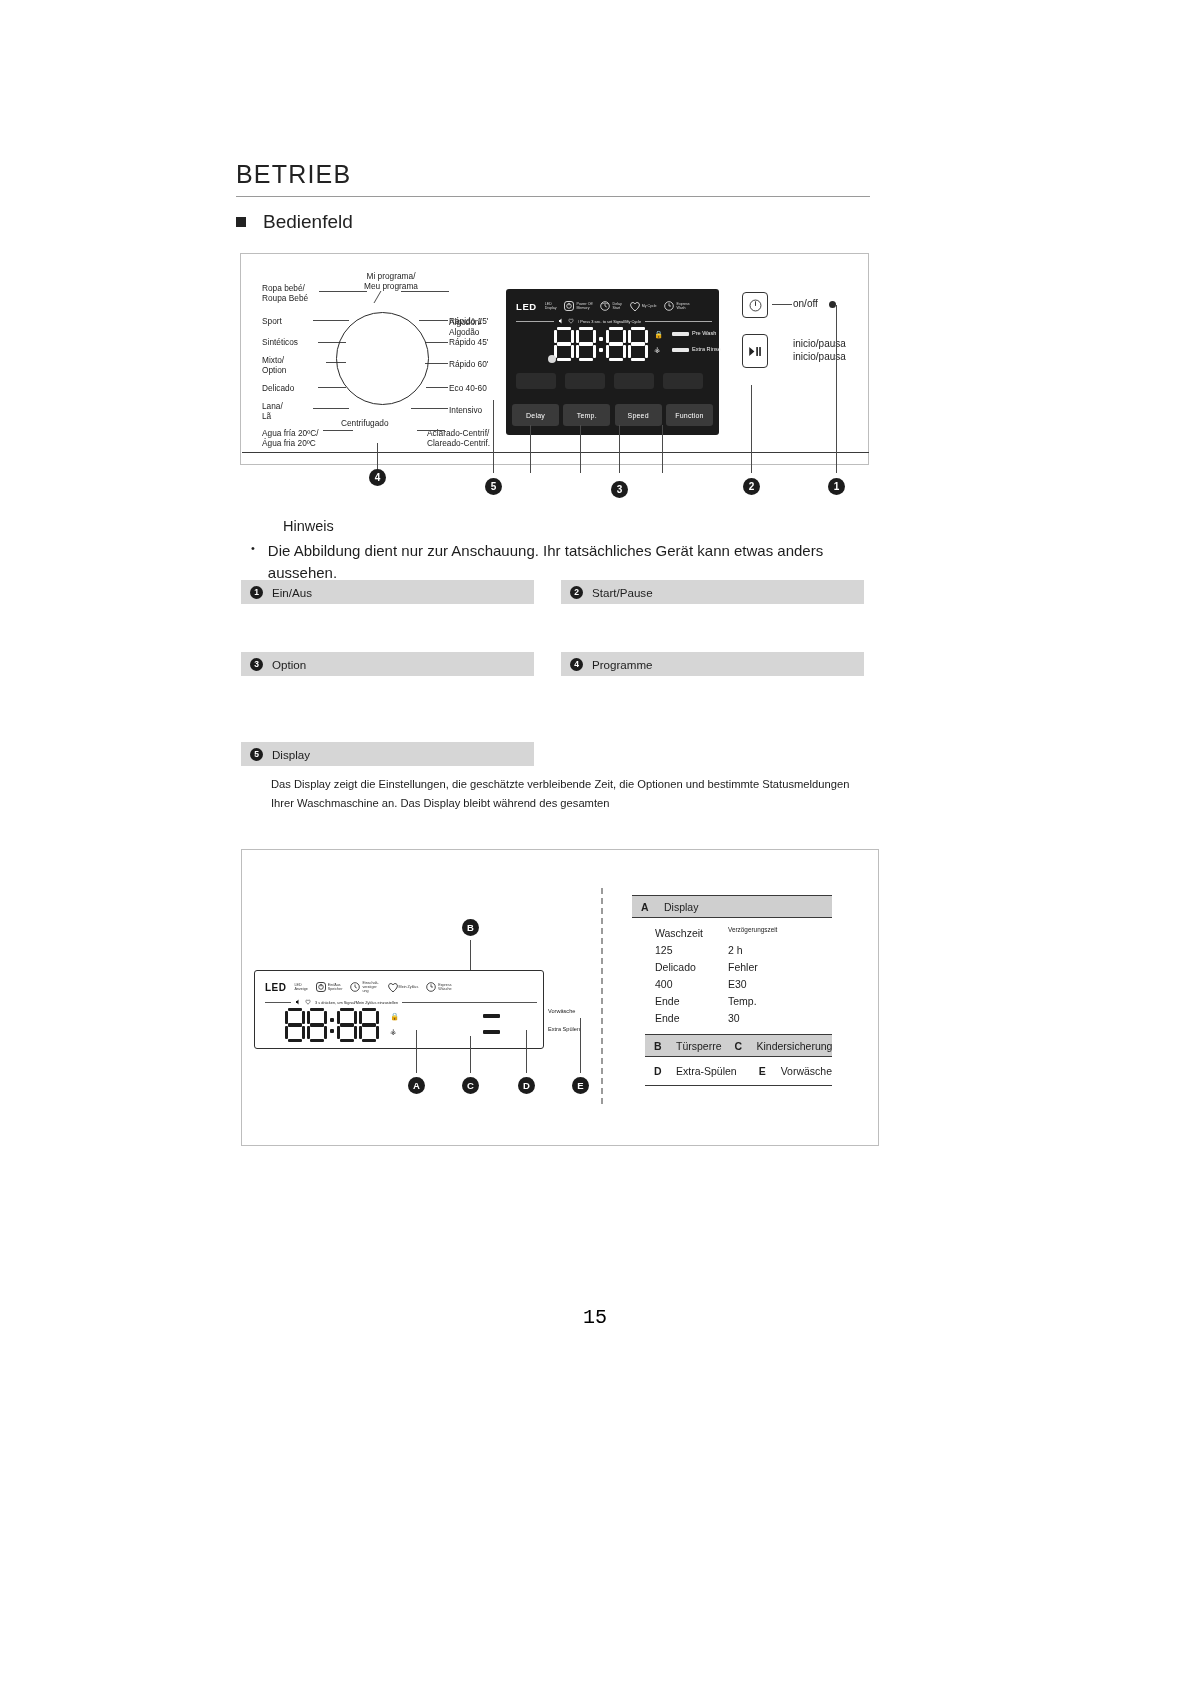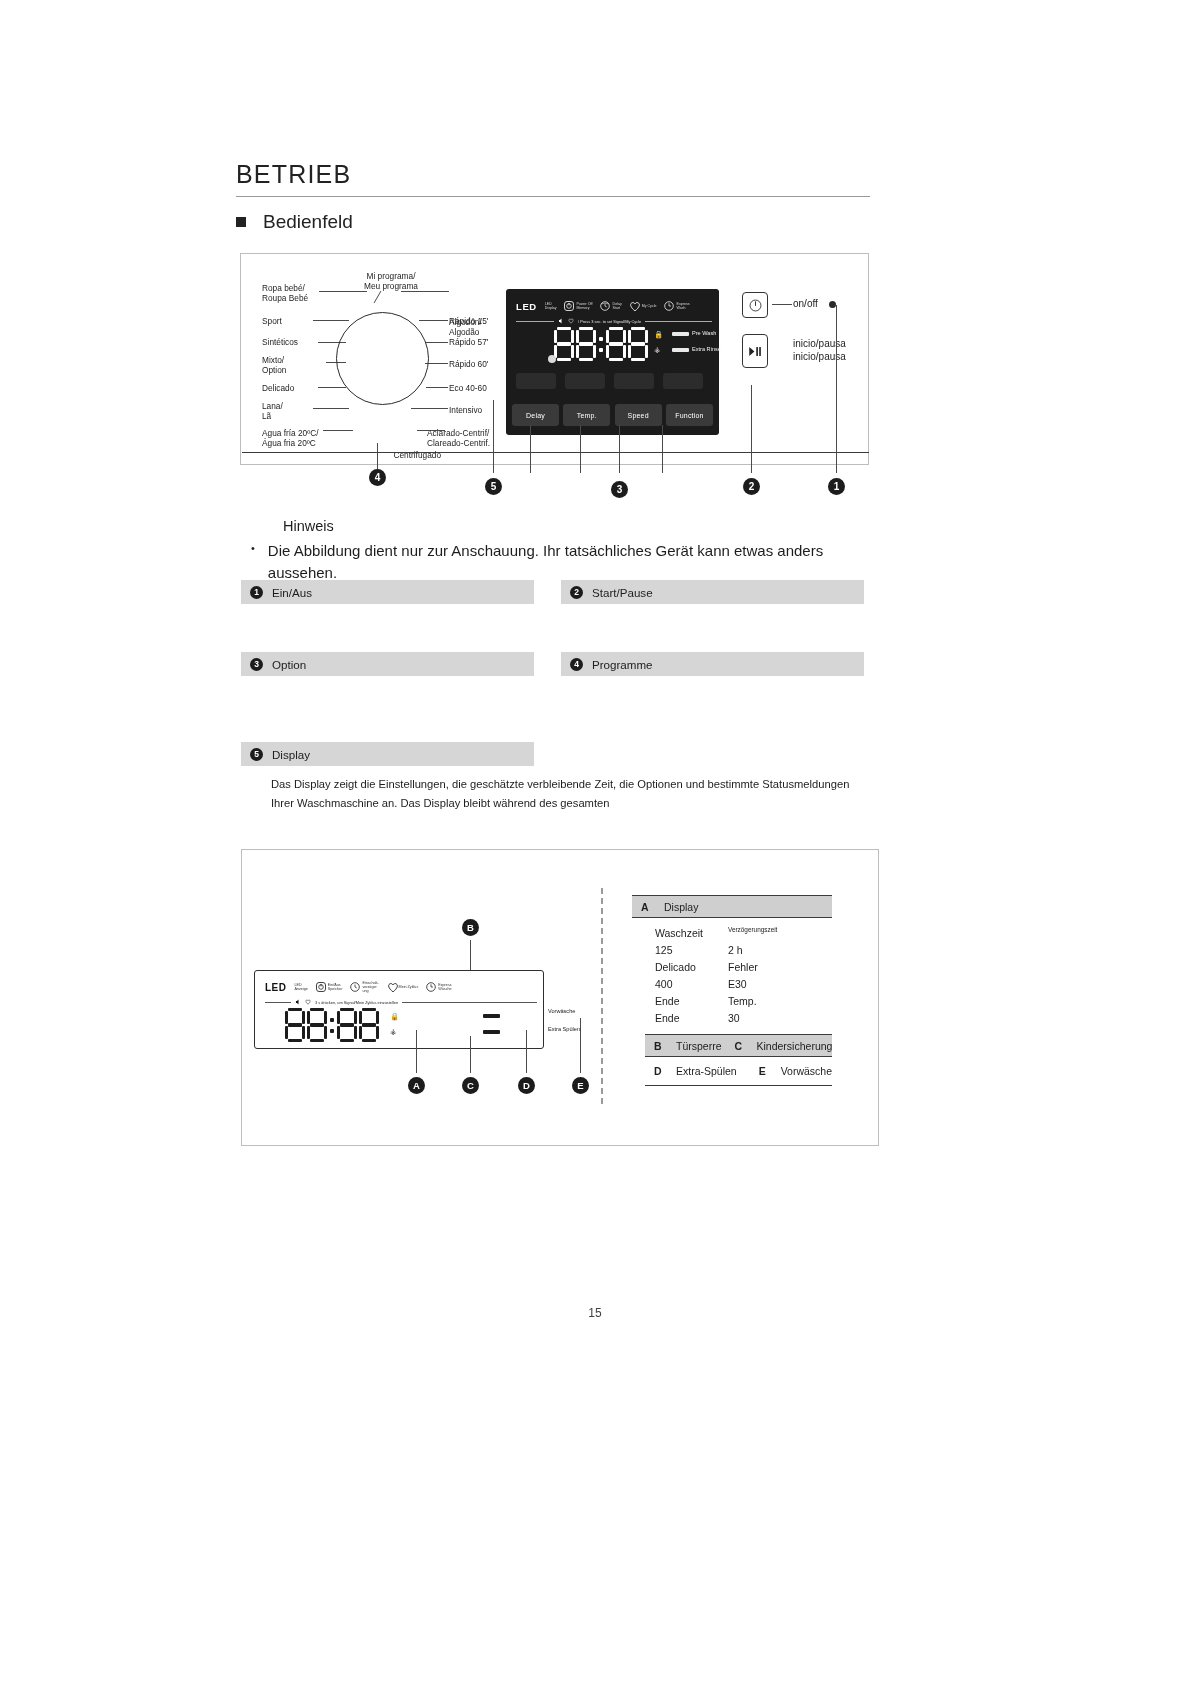--- a/index.html
+++ b/index.html
@@ -174,21 +174,21 @@
   .lt-head.top { border-top:1px solid #3a3a3a; }
   .lt-key { font-weight:700; width:10px; }
   .lt-rows { padding:7px 0 7px 0; }
   .lt-row { display:flex; line-height:1.62; }
   .lt-c1 { width:96px; padding-left:23px; }
   .lt-c2 { width:90px; }
   .tiny { font-size:6.4px; }
   .lt-bottomrule { height:1px; background:#3a3a3a; margin-left:13px; }
 
   
-  #page-number { position:absolute; left:0; right:0; top:1306px; text-align:center; font-size:12px; color:#404040; }
+  #page-number { position:absolute; left:0; right:0; top:1306px; text-align:center; font-size:20px; color:#000000;font-family:Liberation Mono, monospace; }
 </style>
 </head>
 <body>
 
 <div id="page-title">BETRIEB</div>
 <div id="title-rule"></div>
 <div id="section-heading">
   <span class="bullet-square"></span>
   <span class="sh-label">Bedienfeld</span>
 </div>
@@ -203,26 +203,26 @@
     <div class="prog-label" style="left:21px; top:101px;">Mixto/
 Option</div>
     <div class="prog-label" style="left:21px; top:129px;">Delicado</div>
     <div class="prog-label" style="left:21px; top:147px;">Lana/
 Lã</div>
     <div class="prog-label" style="left:21px; top:174px;">Agua fría 20ºC/
 Água fria 20ºC</div>
 
     <div class="prog-label" style="left:108px; top:17px; text-align:center; width:84px;">Mi programa/
 Meu programa</div>
-    <div class="prog-label" style="left:100px; top:196px; width:100px; text-align:right;">Centrifugado</div>
+    <div class="prog-label" style="left:100px; top:164px; width:100px; text-align:left;">Centrifugado</div>
 
     <div class="prog-label" style="left:208px; top:29px;margin-top:34px;">Algodón/
 Algodão</div>
     <div class="prog-label" style="left:208px; top:62px;">Rápido 15'</div>
-    <div class="prog-label" style="left:208px; top:83px;">Rápido 57'</div>
+    <div class="prog-label" style="left:208px; top:83px;">Rápido 45'</div>
     <div class="prog-label" style="left:208px; top:105px;">Rápido 60'</div>
     <div class="prog-label" style="left:208px; top:129px;">Eco 40-60</div>
     <div class="prog-label" style="left:208px; top:151px;">Intensivo</div>
     <div class="prog-label" style="left:186px; top:174px;">Aclarado-Centrif/
 Clareado-Centrif.</div>
 
     <div class="lead" style="left:78px; top:37px; width:48px;"></div>
     <div class="lead-d" style="left:125px; top:37px; width:12px; height:12px; border-right:1px solid #4a4a4a; border-top:none; transform:skewX(-30deg);"></div>
     <div class="lead" style="left:72px; top:66px;  width:36px;"></div>
     <div class="lead" style="left:77px; top:88px;  width:28px;"></div>

